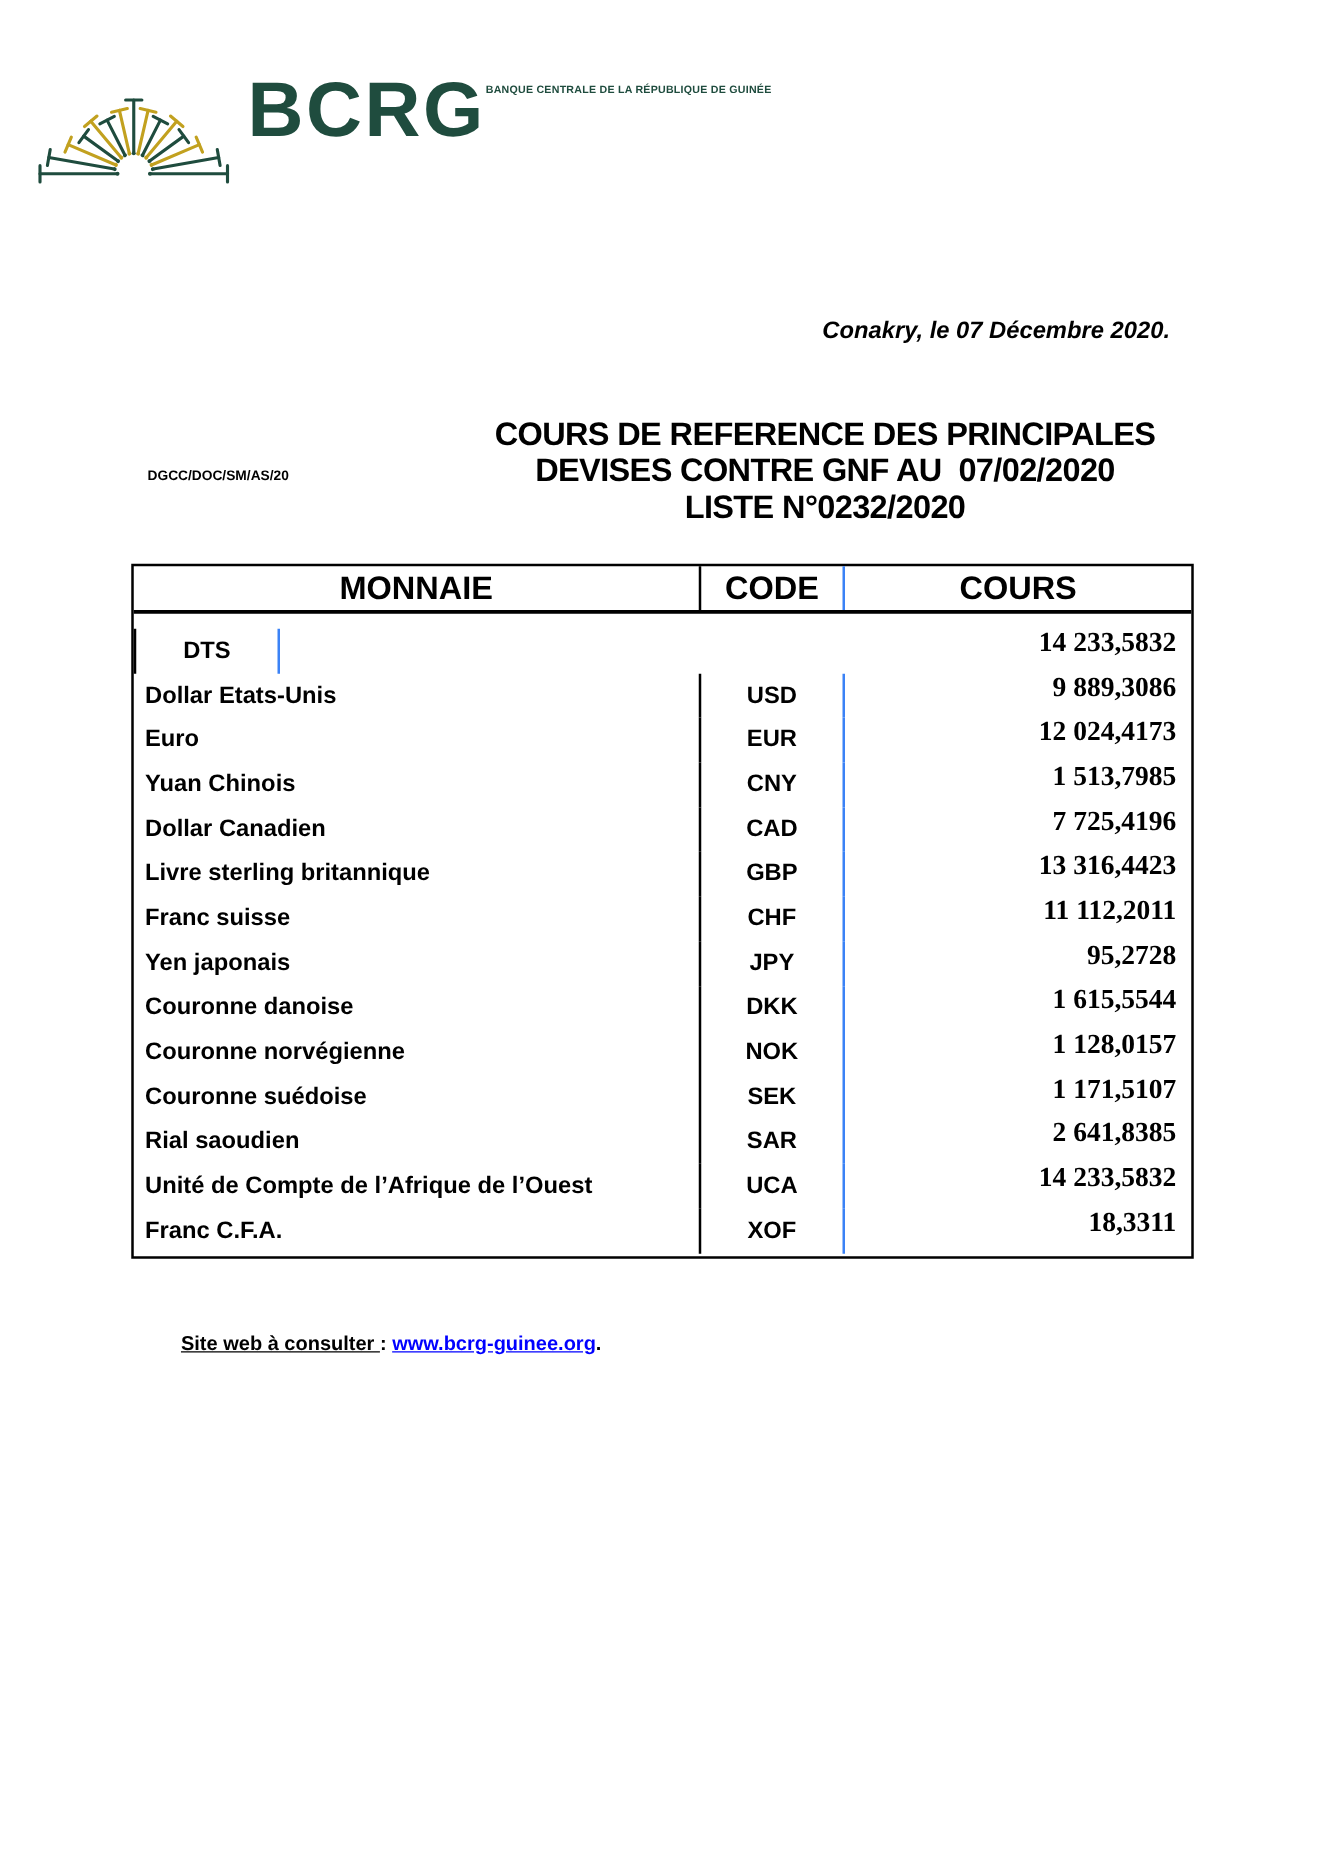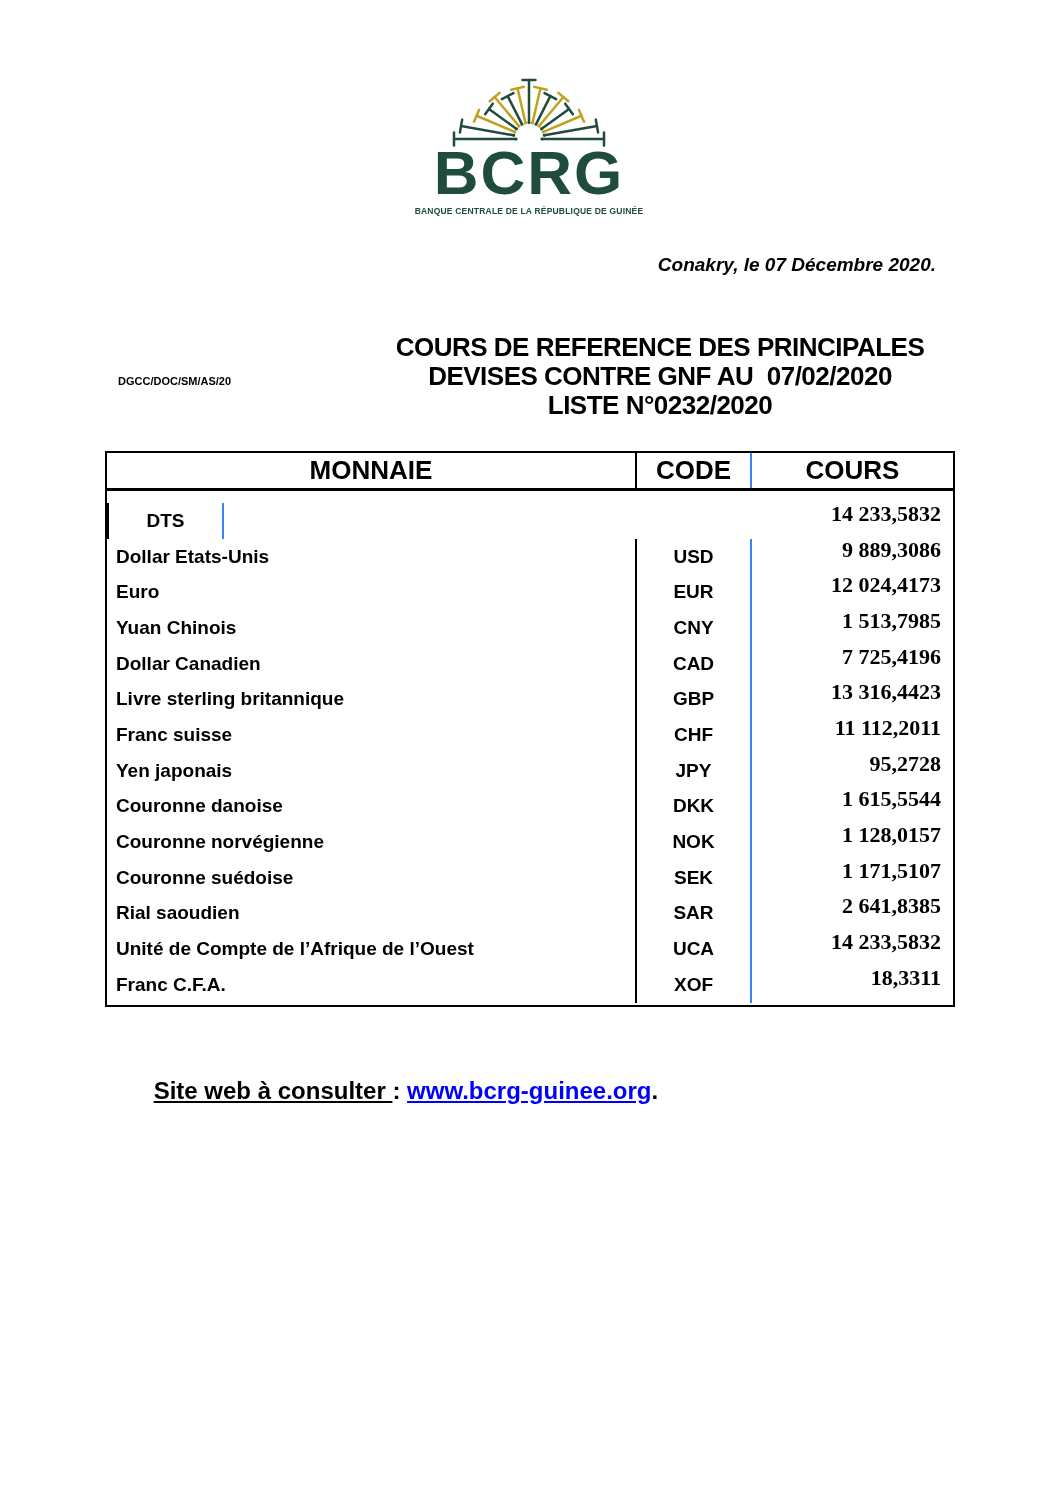--- a/index.html
+++ b/index.html
@@ -10,22 +10,22 @@
     margin:0 auto;
     background:#ffffff;
     font-family:"Liberation Sans", sans-serif;
     color:#000;
     overflow:hidden;
   }
 
   
   .logo{
     position:absolute;
-    top:64px; left:0; right:0;
-    display:flex; flex-direction:column; align-items:center;
+    top:64px; left:16px; right:0;
+    display:flex; 
   }
   .logo-pins{ width:182px; height:84px; display:block; }
   .logo-acronym{
     margin-top:-6px;
     font-size:62px;
     font-weight:bold;
     letter-spacing:2px;
     line-height:1.0;
   }
   .logo-subtitle{
@@ -81,21 +81,21 @@
   }
   .tbody{
     padding-top:12px;
     padding-bottom:2px;
   }
   .trow{
     display:flex;
     height:35.7px;
     align-items:center;
   }
-  .col-monnaie{ width:528px; box-sizing:border-box; padding-left:9px; }
+  .col-monnaie{ width:452px; box-sizing:border-box; padding-left:9px; }
   .col-code{
     width:117px; box-sizing:border-box;
     text-align:center;
     border-left:2px solid #000;
     border-right:2px solid #3b82f6;
     align-self:stretch;
     display:flex; align-items:center; justify-content:center;
   }
   .col-cours{ flex:1; box-sizing:border-box; text-align:center; }
   .thead .col-monnaie{ text-align:center; padding-left:0; }
@@ -110,21 +110,21 @@
     font-size:22px; font-weight:bold;
     text-align:right;
     padding-right:12px;
     transform:translateY(-7px);
   }
 
   
   .footer-note{
     position:absolute;
     top:1049px; left:127px;
-    font-size:24px;
+    font-size:16px;
     font-weight:bold;
     white-space:pre;
   }
   .footer-note .u{ text-decoration:underline; }
   .footer-note a{
     font-weight:bold;
     text-decoration:underline;
   }
 </style>
 </head>

